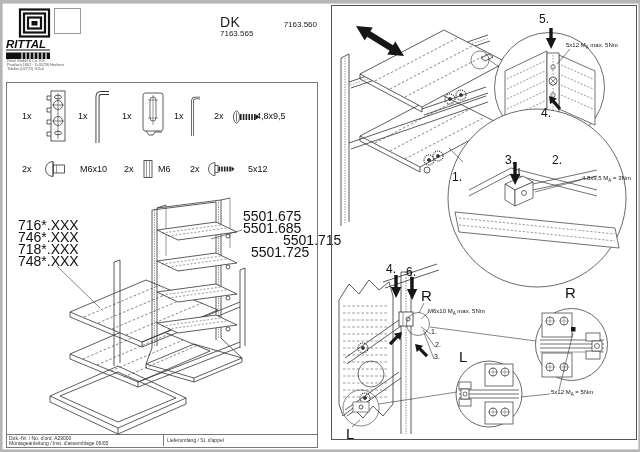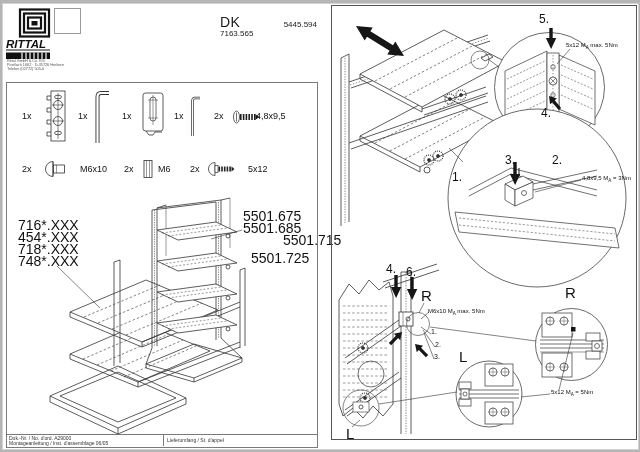--- a/index.html
+++ b/index.html
@@ -51,21 +51,21 @@
       <line x1="32" y1="44.5" x2="32" y2="51"></line>
         <line x1="36" y1="44.5" x2="36" y2="51"></line>
       <line x1="40" y1="44.5" x2="40" y2="51"></line>
     </g>
   </svg>
 </div>
 
 <div class="sq" style="left:54px;top:8px;width:25px;height:24px;"></div>
 
 <div class="t hdr-code" style="left:220px;top:14px;width:97px;">DK</div>
-<div class="t model" style="left:220px;top:20px;width:97px;text-align:right;">5445.594</div>
+<div class="t model" style="left:220px;top:20px;width:97px;text-align:right;">7163.560</div>
 <div class="t model" style="left:220px;top:29px;width:97px;">7163.565</div>
 
 <div class="t fp" style="left:7px;top:59px;">Rittal GmbH &amp; Co. KG</div>
 <div class="t fp" style="left:7px;top:63px;">Postfach 1662 · D-35726 Herborn</div>
 <div class="t fp" style="left:7px;top:67px;">Telefon (02772) 505-0</div>
 
 <div class="box" style="left:6px;top:82px;width:310px;height:364px;"></div>
 <div class="lnh" style="left:6px;top:434px;width:311px;height:1px;"></div>
 <div class="lnh" style="left:163px;top:434px;width:1px;height:12px;"></div>
 
@@ -147,27 +147,27 @@
   <svg width="28" height="16" viewBox="0 0 28 16">
     <path d="M8 1.5 A6.5 6.5 0 0 0 8 14.5 Z" fill="#fff" stroke="#333" stroke-width="0.8"></path>
     <rect x="8" y="4.5" width="3" height="7" fill="#fff" stroke="#333" stroke-width="0.7"></rect>
     <line x1="11.5" y1="8" x2="25" y2="8" stroke="#222" stroke-width="5" stroke-dasharray="1.6 1.1"></line>
     <polygon points="24.5,5.5 27.5,8 24.5,10.5" fill="#222"></polygon>
   </svg>
 </div>
 <div class="t plabel" style="left:248px;top:164px;">5x12</div>
 
 <div class="t pn" style="left:18px;top:219px;">716*.XXX</div>
-<div class="t pn" style="left:18px;top:231px;">454*.XXX</div>
+<div class="t pn" style="left:18px;top:231px;">746*.XXX</div>
 <div class="t pn" style="left:18px;top:243px;">718*.XXX</div>
 <div class="t pn" style="left:18px;top:255px;">748*.XXX</div>
 <div class="t pn" style="left:243px;top:210px;">5501.675</div>
 <div class="t pn" style="left:243px;top:222px;">5501.685</div>
 <div class="t pn" style="left:243px;top:234px;margin-left:40px;">5501.715</div>
-<div class="t pn" style="left:243px;top:252px;padding-left:8px;">5501.725</div>
+<div class="t pn" style="left:243px;top:246px;padding-left:8px;">5501.725</div>
 
 <div class="abs" style="left:40px;top:250px;">
   <svg width="215" height="185" viewBox="0 0 215 185">
     <g stroke="#333" fill="none" stroke-width="0.8">
 
       <line x1="200" y1="20" x2="200" y2="98"></line>
         <line x1="205" y1="18" x2="205" y2="96"></line>
       <line x1="200" y1="20" x2="205" y2="18"></line>
 
       <path d="M30 104 L98 132 L170 101 L102 73 Z" fill="#fff"></path>

